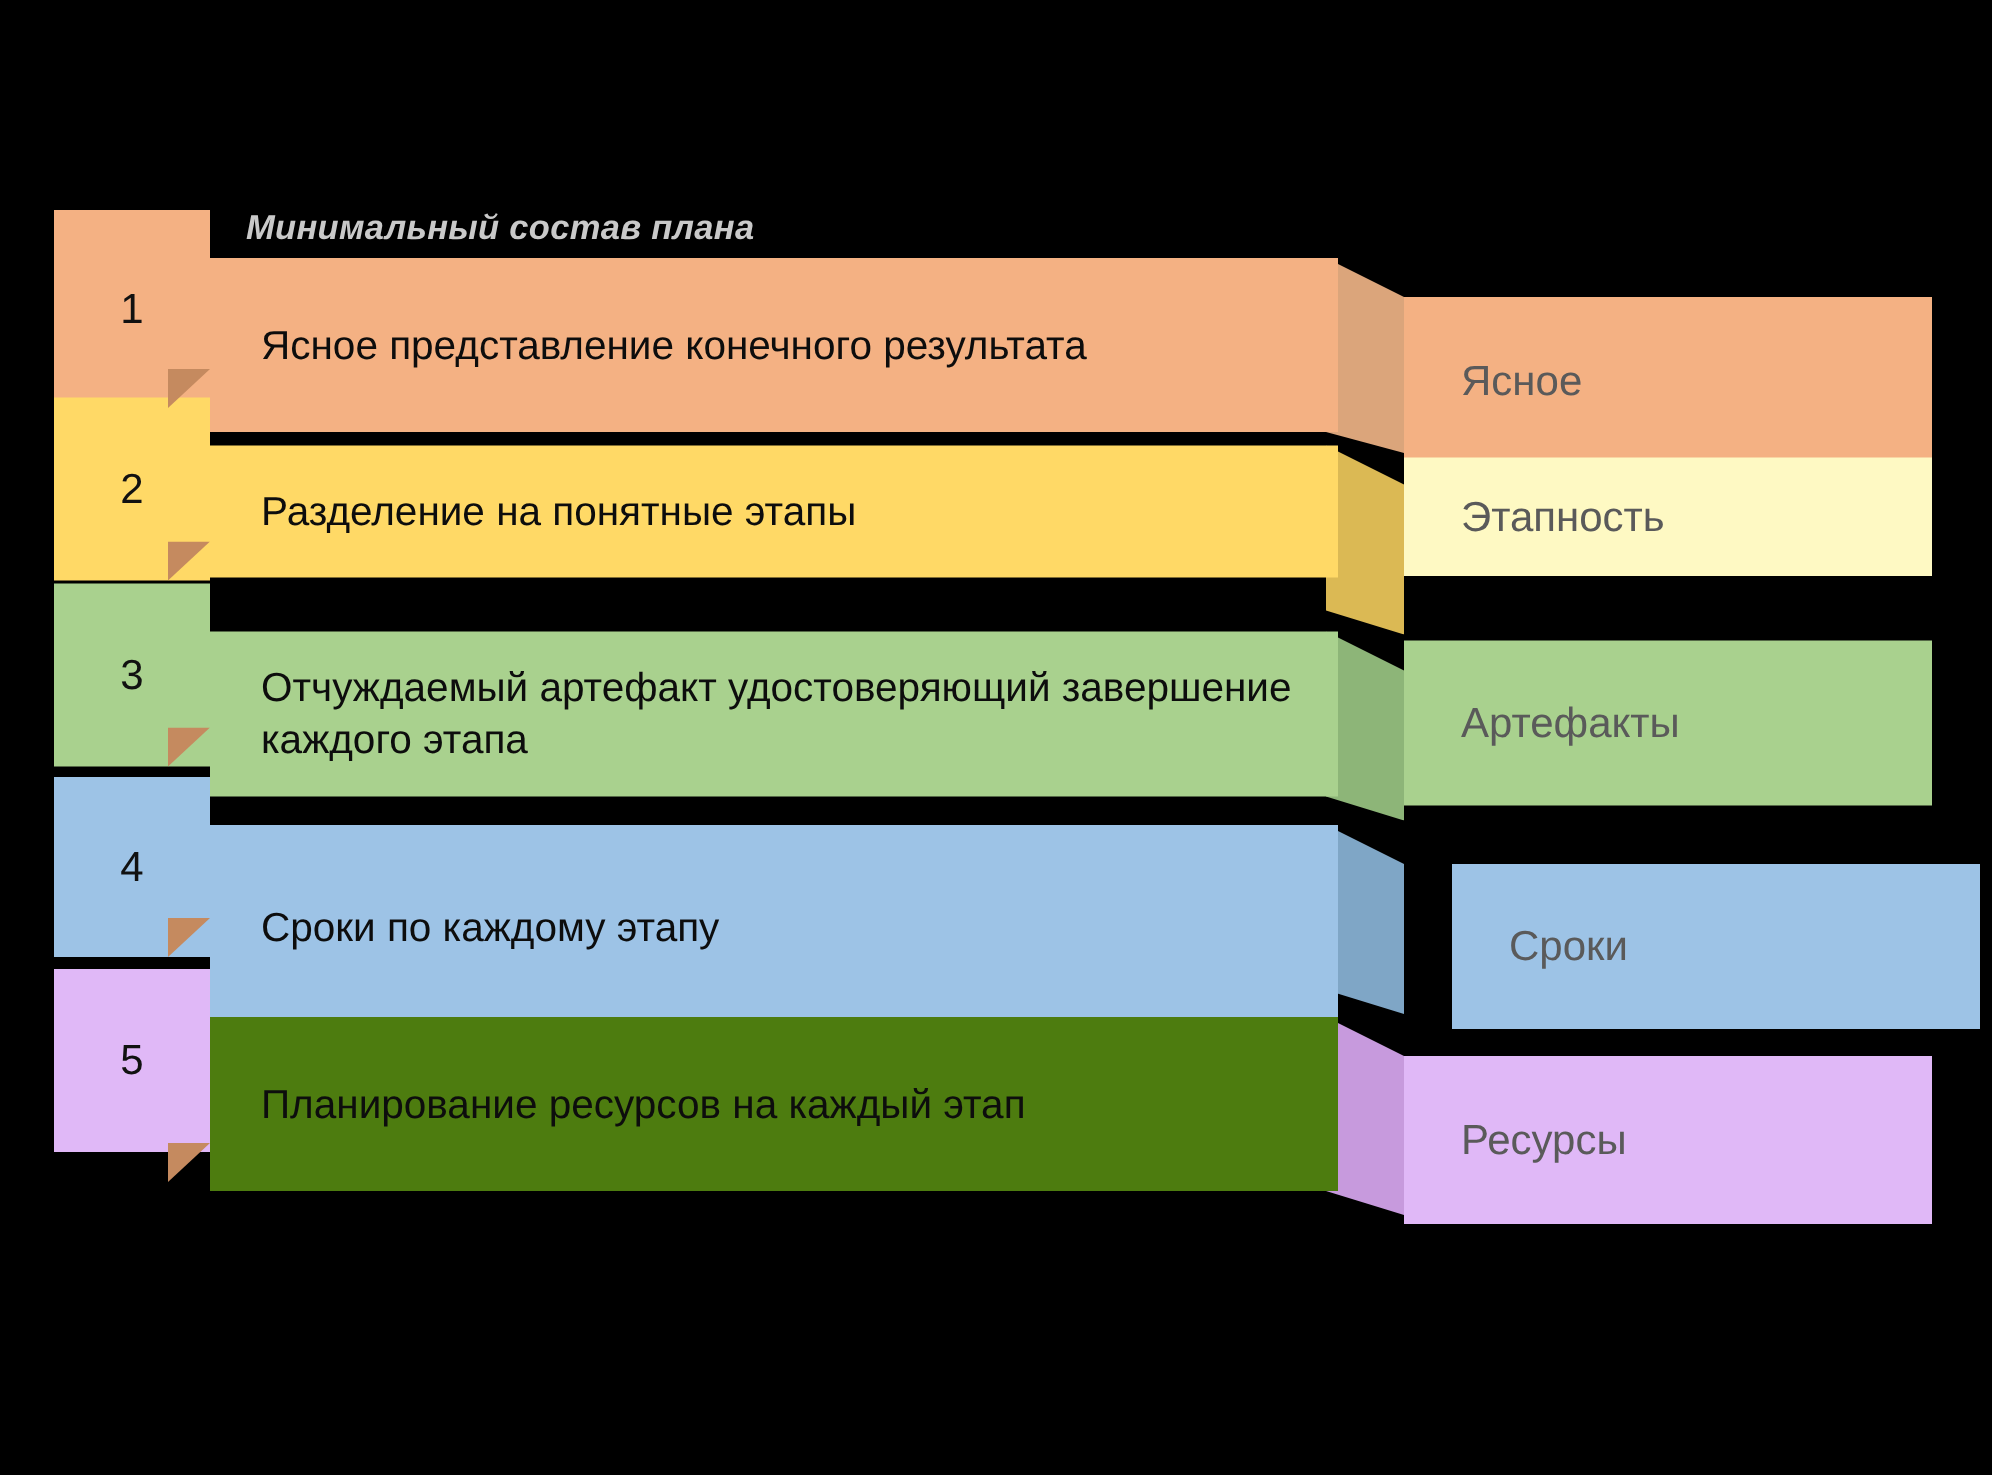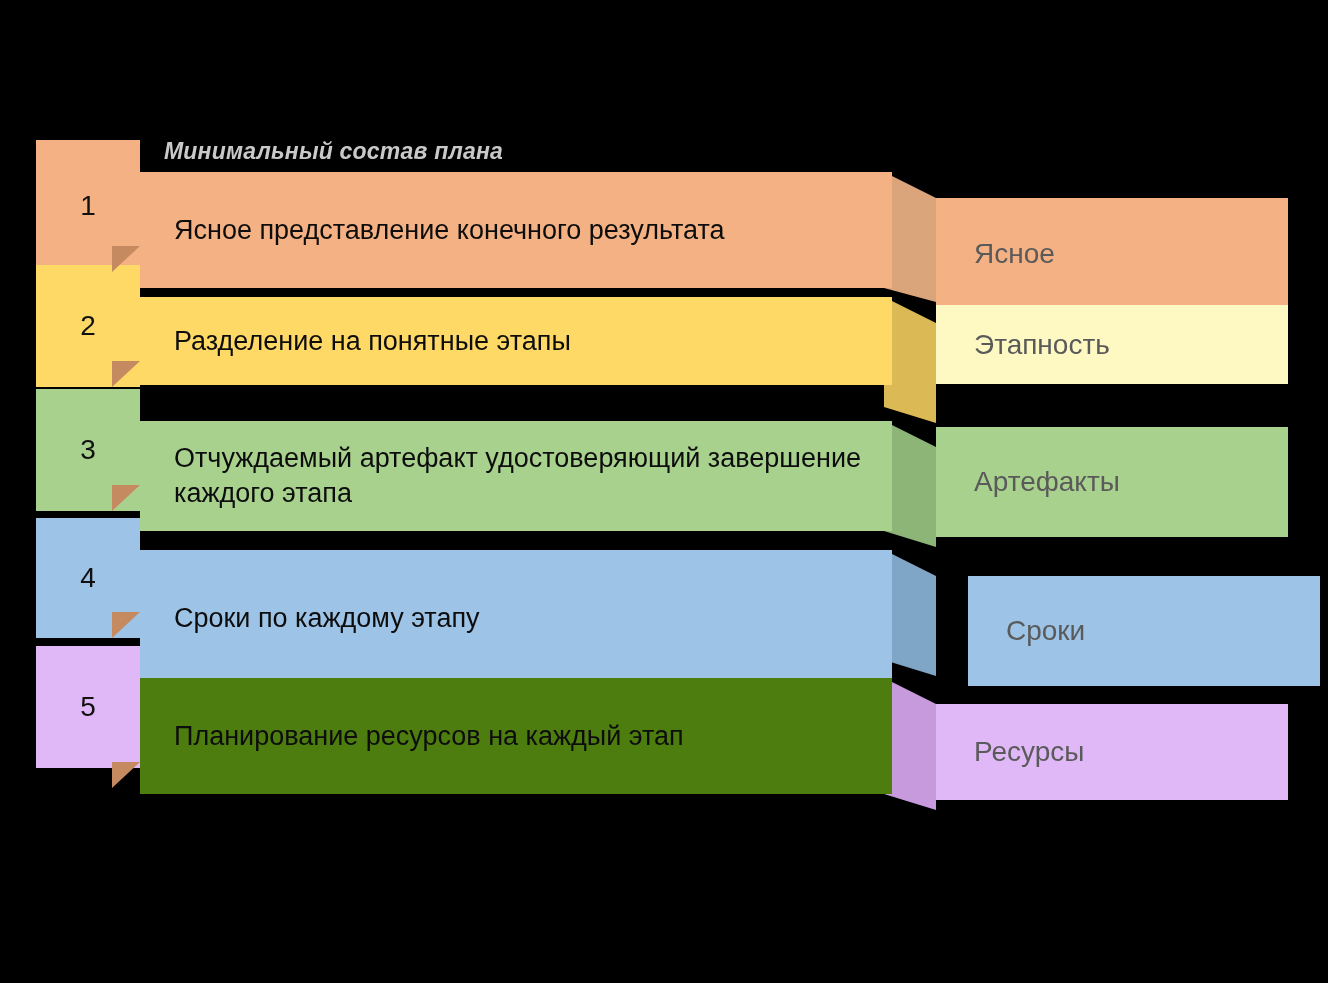--- a/index.html
+++ b/index.html
@@ -224,18 +224,18 @@
     <div class="main-bar" style="top:678px;height:116px;background:#4d7c0f;">
       <div class="bar-text">Планирование ресурсов на каждый этап</div>
     </div>
 
     <div class="connector" style="top:678px;height:132px;">
       <svg viewBox="0 0 60 132" preserveAspectRatio="none">
         <polygon points="0,0 52,26 52,132 0,116" fill="#C79ADD"></polygon>
       </svg>
     </div>
 
-    <div class="right-panel" style="top:704px;height:96px;background:#E0B8F7;">
+    <div class="right-panel" style="top:704px;height:112px;background:#E0B8F7;">
       <div class="panel-text">Ресурсы</div>
     </div>
   </div>
 
 </div>
 
 </body></html>

